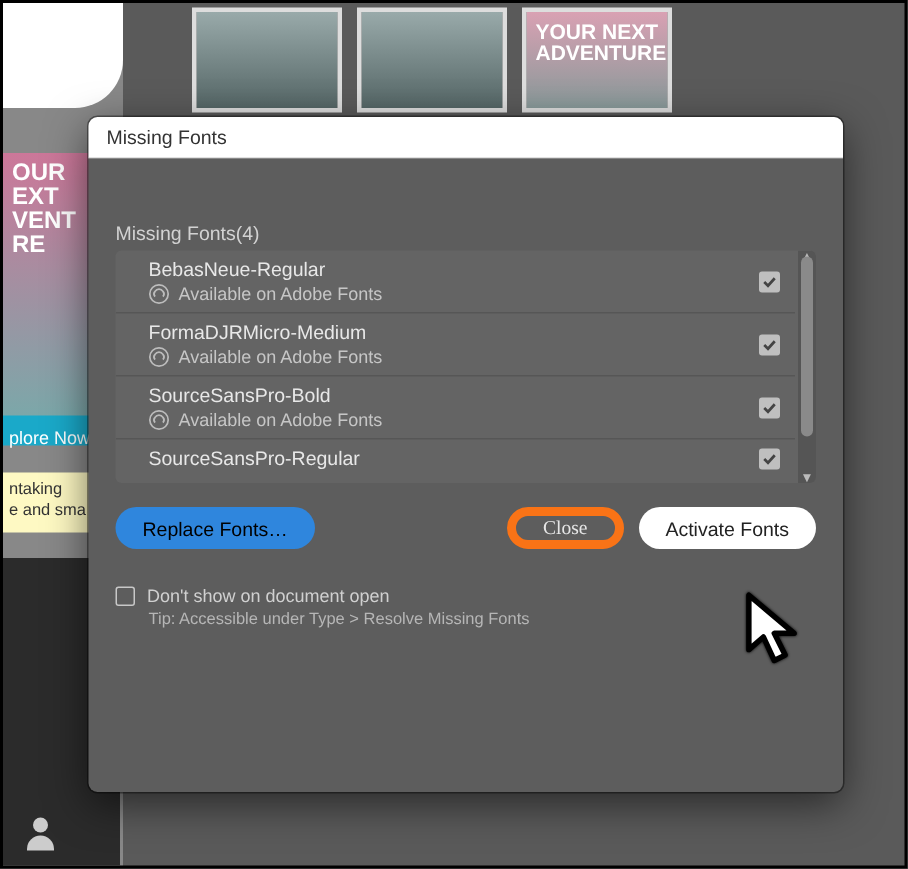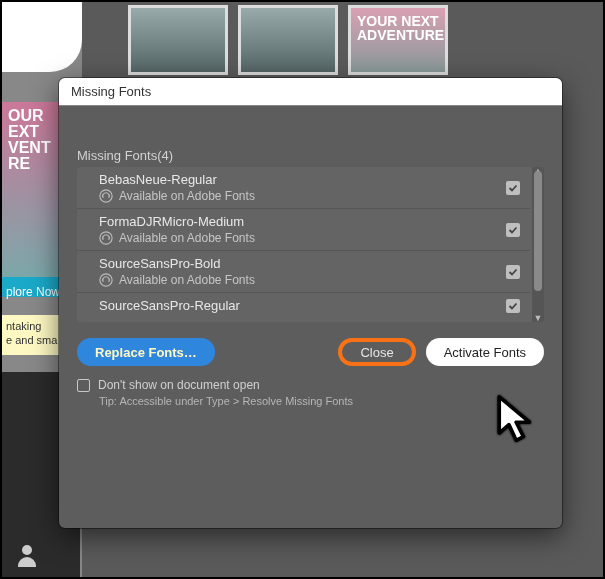--- a/index.html
+++ b/index.html
@@ -101,25 +101,25 @@
     display:flex; align-items:center; gap:10px;
     margin-top:16px;
   }
   .btn {
     height:28px; padding:0 18px;
     border-radius:14px;
     font-size:13px;
     display:flex; align-items:center; justify-content:center;
     cursor:pointer;
   }
-  .btn-blue { background:#2f86dd; color:#fef9c3;font-weight:bold; }
-  .btn-outline { background:transparent; color:#e6e6e6; border:4px solid #f97316; }
+  .btn-blue { background:#2f86dd; color:#000000; }
+  .btn-outline { background:transparent; color:#e6e6e6; border:6px solid #f97316;font-family:Liberation Serif, serif; }
   .btn-white { background:#fff; color:#222; }
   .spacer { flex:1; }
-  .footer-row { margin-top:12px; display:flex; align-items:center; gap:8px; color:#d0d0d0; font-size:12px;}
+  .footer-row { margin-top:24px; display:flex; align-items:center; gap:8px; color:#d0d0d0; font-size:12px;}
   .footer-tip { margin-left:22px; color:#b6b6b6; font-size:11px; margin-top:3px;}
   .chk {
     width:13px; height:13px; border:1px solid #c8c8c8; border-radius:2px; background:transparent;
     display:inline-block;
   }
   .cursor {
     position:absolute; left:490px; top:390px; width:58px; height:58px; pointer-events:none;
   }
   .cursor svg{width:58px;height:58px;display:block;filter:drop-shadow(0 0 1px #000);}
 </style>

